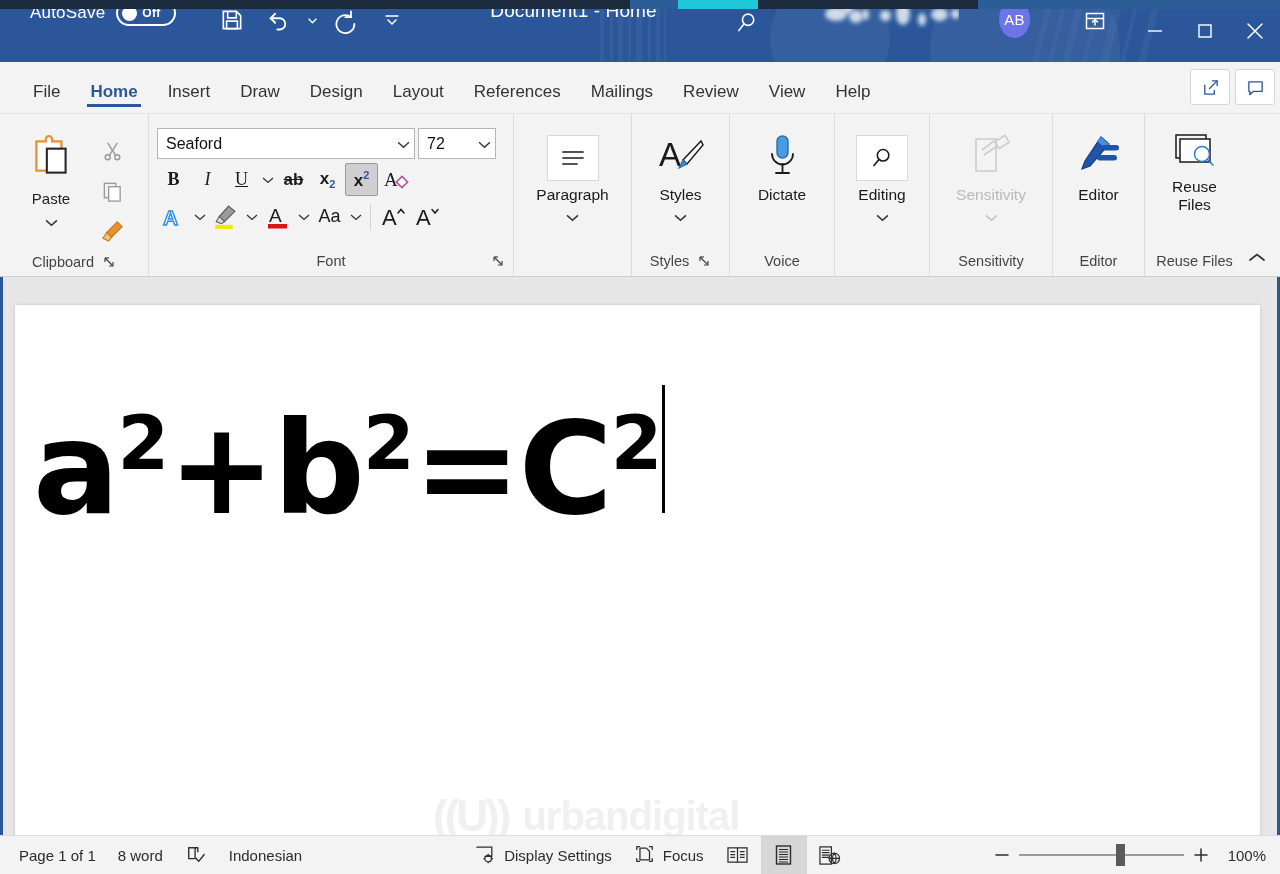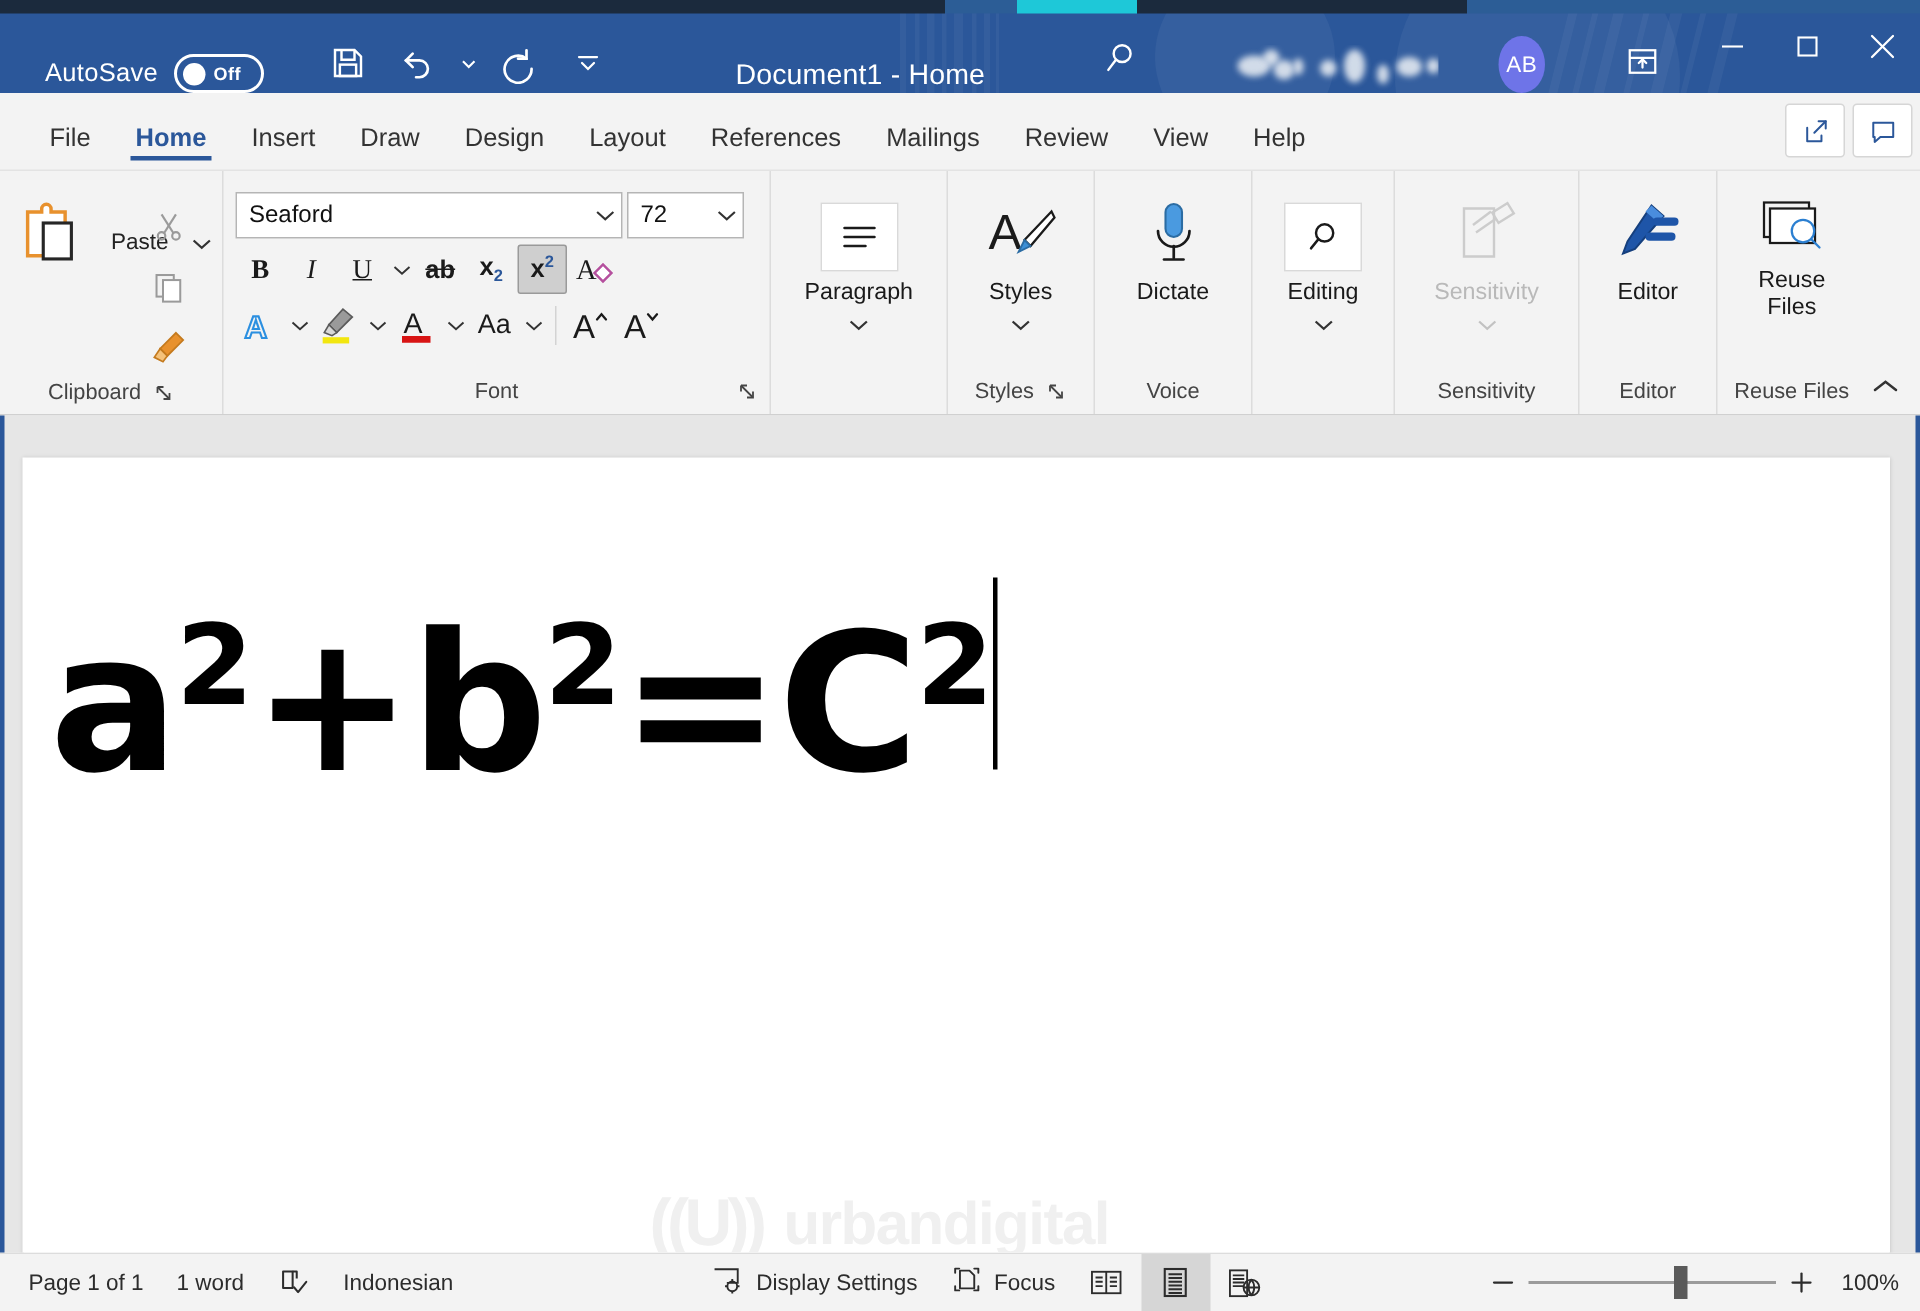--- a/index.html
+++ b/index.html
@@ -12,21 +12,21 @@
 
   
   .top-strip { position: absolute; top:0; left:0; width:1280px; height:9px; z-index: 6; display:flex; }
   .ts-a { background:#1b2a3d; }
   .ts-cyan { background:#1ec8d8; }
   .ts-b { background:#2c5d96; }
 
   
   .titlebar {
     position: relative; height: 62px; background:#2b579a; color:#fff;
-    display:flex; align-items:flex-end; flex: 0 0 62px; overflow:hidden;gap:18px;
+    display:flex; align-items:flex-start; flex: 0 0 62px; overflow:hidden;gap:18px;
   }
   .tb-decor { position:absolute; inset:0; overflow:hidden; pointer-events:none; }
   .tb-decor .band { position:absolute; top:0; bottom:0; background:rgba(255,255,255,.045); }
   .tb-decor .circ { position:absolute; border-radius:50%; background:rgba(255,255,255,.05); }
   .titlebar > *:not(.tb-decor) { position:relative; z-index:2; }
 
   .autosave-wrap { display:flex; align-items:center; gap:11px; margin-left:30px; }
   .autosave-label { font-size:17px; letter-spacing:.2px; }
   .toggle {
     width:60px; height:26px; border:2px solid #ffffff; border-radius:14px;
@@ -85,21 +85,21 @@
   .group + .group { border-left:1px solid #dcdcdc; }
   .group-body { flex:1; display:flex; align-items:flex-start; padding:4px 8px 0; }
   .group-label {
     height:30px; display:flex; align-items:center; justify-content:center;
     font-size:14.5px; color:#444; gap:8px; padding:0 8px;
   }
   .dlg-launcher { width:14px; height:14px; display:flex; align-items:center; justify-content:center; }
 
   
   .g-clipboard { width:148px; }
-  .paste-col { width:86px; display:flex; flex-direction:row; align-items:center; padding-top:6px;gap:16px; }
+  .paste-col { width:86px; display:flex; flex-direction:column; align-items:center; padding-top:6px; }
   .paste-label { font-size:15px; color:#222; margin-top:4px; }
   .paste-caret { margin-top:6px; }
   .cut-copy-col { display:flex; flex-direction:column; gap:6px; padding-top:8px; align-items:center; }
   .mini-btn { width:36px; height:34px; display:flex; align-items:center; justify-content:center; }
 
   
   .g-font { width:365px; }
   .font-rows { display:flex; flex-direction:column; gap:4px; width:100%; padding-top:2px; }
   .font-row1 { display:flex; gap:3px; }
   .combo {
@@ -706,21 +706,21 @@
       </div>
     </div>
     <div class="watermark">
       <span class="wm-mark">((U))</span>
       <span class="wm-text">urbandigital</span>
     </div>
   </div>
 
   <div class="statusbar">
     <div class="sb-item first">Page 1 of 1</div>
-    <div class="sb-item">1 word</div>
+    <div class="sb-item">8 word</div>
     <div class="sb-item">
       <svg width="22" height="20" viewBox="0 0 24 22" fill="none" stroke="#2c2c2c" stroke-width="1.5" stroke-linejoin="round">
         <path d="M4 3h7v12H4z"></path>
           <path d="M11 3h3v5"></path>
           <path d="M12 14.5 15 18 21 10.5" stroke-linecap="round"></path>
       </svg>
     </div>
     <div class="sb-item">Indonesian</div>
 
     <div class="sb-item" style="margin-left:150px">

